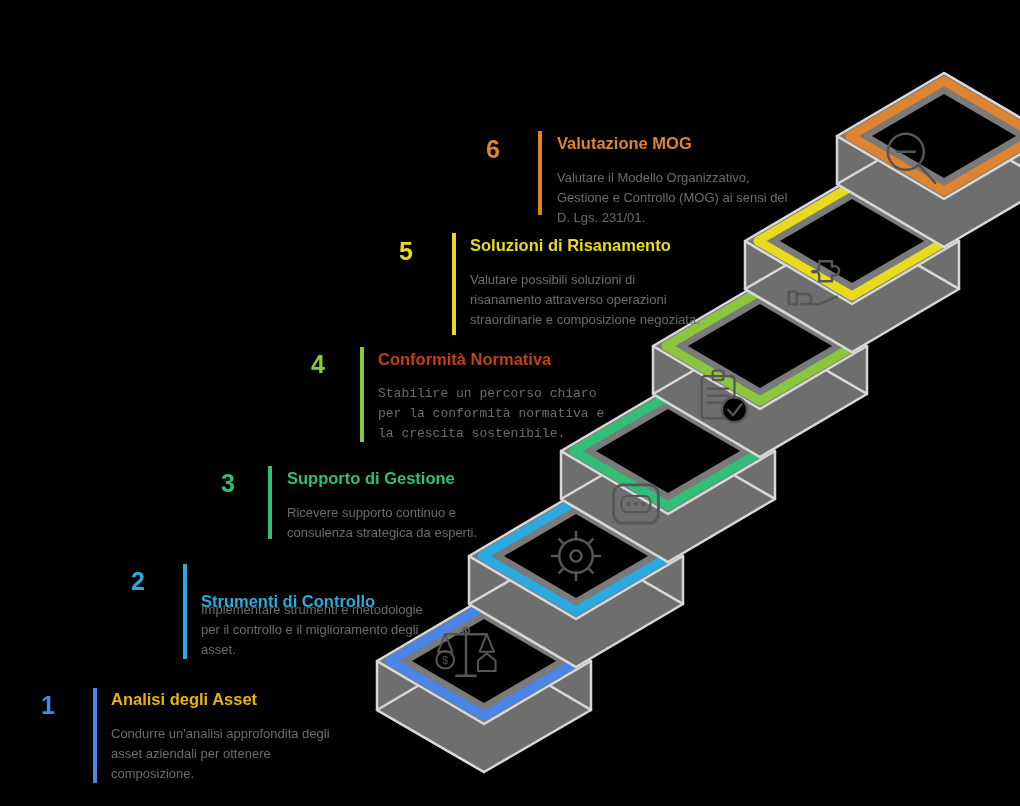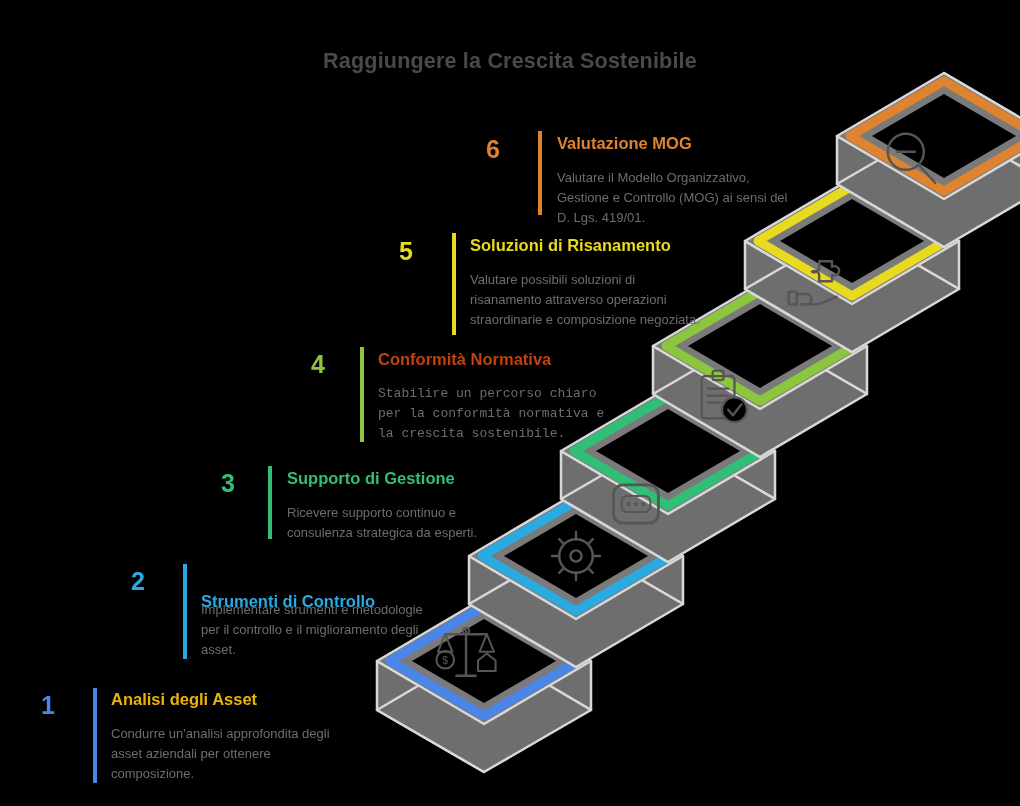--- a/index.html
+++ b/index.html
@@ -76,21 +76,20 @@
     line-height: 1.55;
     color: #6d6d6d;
     font-weight: normal;
   }
 </style>
 </head>
 <body>
 
 <div id="stage">
 
-  <div id="page-title">Raggiungere la Crescita Sostenibile</div>
 
   <svg id="staircase" viewBox="0 0 1020 806" width="1020" height="806">
     <defs>
 
       <g id="ic-magnifier-minus">
         <circle cx="-10" cy="-10" r="22" fill="none" stroke="#565656" stroke-width="3"></circle>
         <line x1="-21" y1="-10" x2="1" y2="-10" stroke="#565656" stroke-width="3" stroke-linecap="round"></line>
         <line x1="6" y1="6" x2="26" y2="28" stroke="#565656" stroke-width="3" stroke-linecap="round"></line>
       </g>
 
@@ -217,21 +216,21 @@
       <g transform="translate(914,160) scale(0.82)">
         <use href="#ic-magnifier-minus"></use>
       </g>
     </g>
   </svg>
 
   <div class="step-text">
     <div class="step-num" style="left:486px; top:137px; color:#DE8430;">6</div>
     <div class="accent-bar" style="left:538px; top:131px; height:84px; background:#DE8430;"></div>
     <div class="step-title" style="left:557px; top:134px; color:#DE8430;">Valutazione MOG</div>
-    <div class="step-desc" style="left:557px; top:168px; width:232px;">Valutare il Modello Organizzativo, Gestione e Controllo (MOG) ai sensi del D. Lgs. 419/01.</div>
+    <div class="step-desc" style="left:557px; top:168px; width:232px;">Valutare il Modello Organizzativo, Gestione e Controllo (MOG) ai sensi del D. Lgs. 231/01.</div>
   </div>
 
   <div class="step-text">
     <div class="step-num" style="left:399px; top:239px; color:#E8DA1E;">5</div>
     <div class="accent-bar" style="left:452px; top:233px; height:102px; background:#E8DA1E;"></div>
     <div class="step-title" style="left:470px; top:236px; color:#E8DA1E;">Soluzioni di Risanamento</div>
     <div class="step-desc" style="left:470px; top:270px; width:235px;">Valutare possibili soluzioni di risanamento attraverso operazioni straordinarie e composizione negoziata.</div>
   </div>
 
   <div class="step-text">

